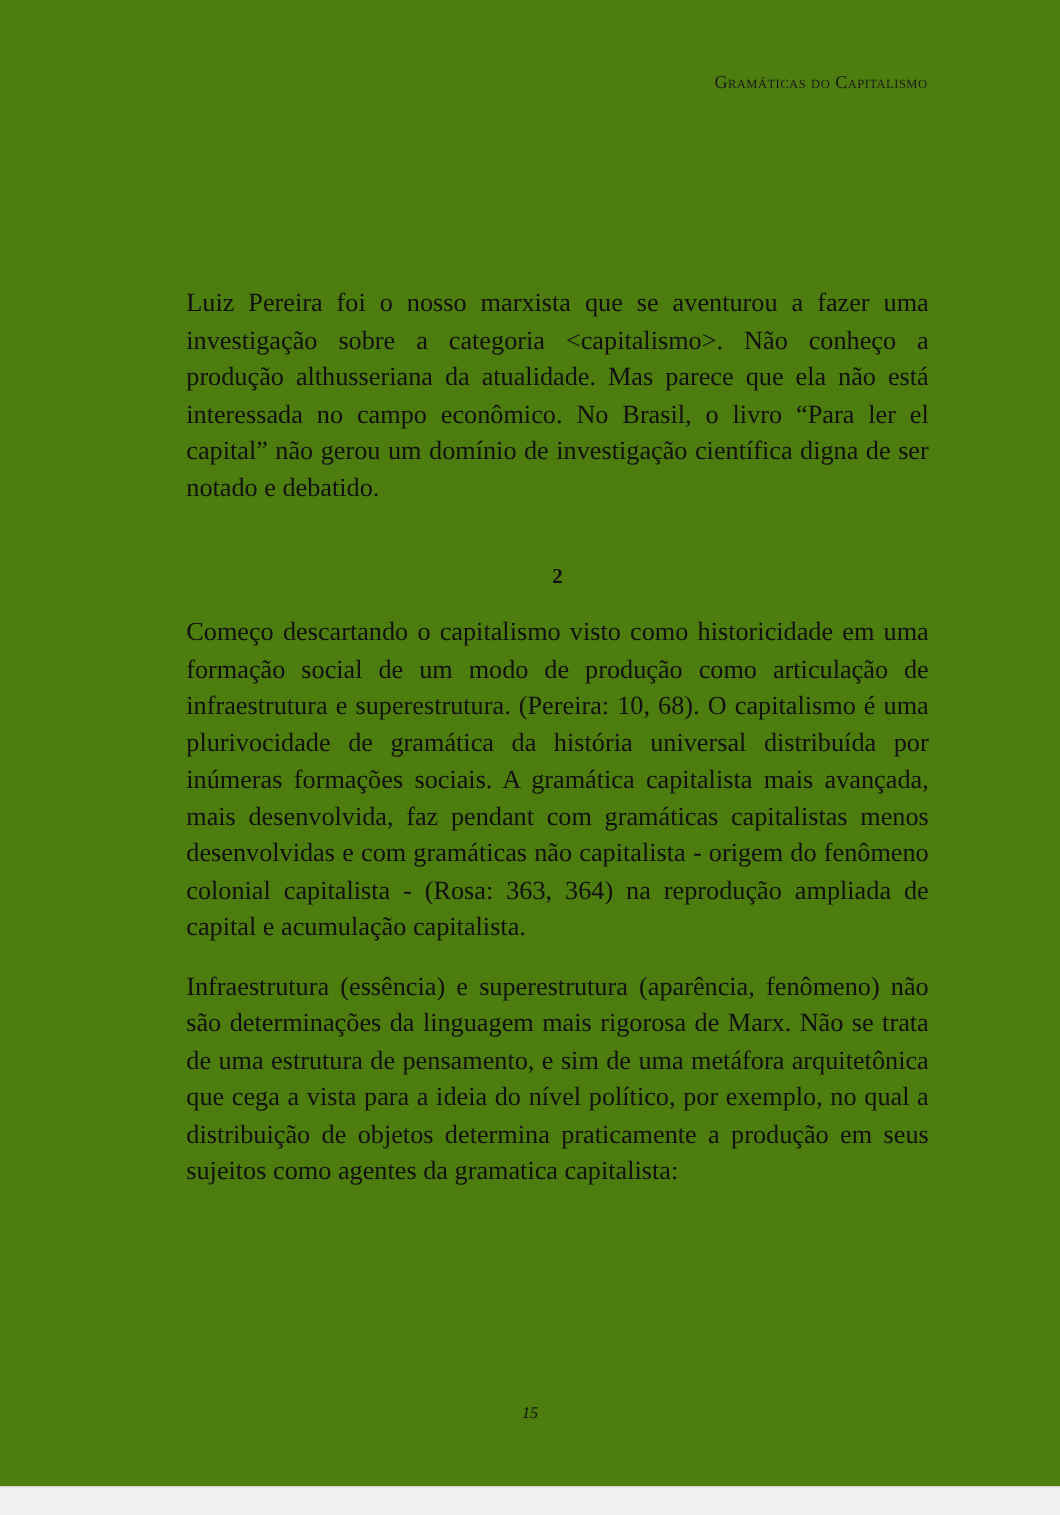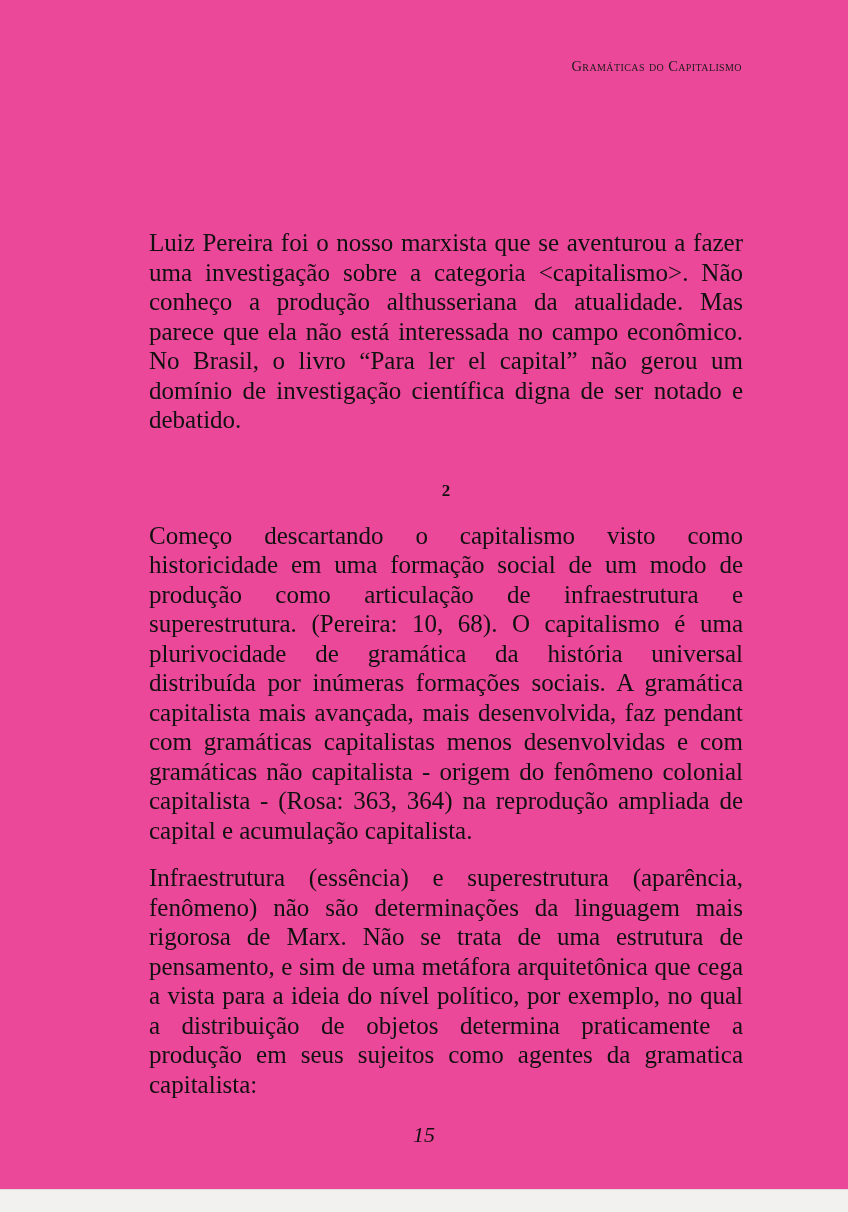--- a/index.html
+++ b/index.html
@@ -11,42 +11,42 @@
     width: 848px;
     height: 1212px;
     position: relative;
     font-family: "Liberation Serif", "DejaVu Serif", serif;
     color: #111111;
     overflow: hidden;
   }
   .page {
     position: absolute;
     inset: 0;
-    background: #ec4899;
+    background: #4d7c0f;
     font-family: Liberation Serif, serif;
   }
   .running-head {
     position: absolute;
     top: 58px;
     right: 106px;
     font-variant: small-caps;
     font-size: 14.5px;
     letter-spacing: 0.4px;
     color: #1a1a1a;
     white-space: nowrap;
   }
   .content {
     position: absolute;
     left: 149px;
     top: 228px;
     width: 594px;
   }
   p.body-par {
     margin: 0 0 18px 0;
-    font-size: 25px;
+    font-size: 21px;
     line-height: 29.5px;
     text-align: justify;
     text-justify: inter-word;
     color: #111111;
     hyphens: none;
   }
   p.body-par:last-child {
     margin-bottom: 12px;
   }
   .section-number {
@@ -55,21 +55,21 @@
     font-size: 17px;
     font-weight: bold;
     color: #111111;
   }
   .folio {
     position: absolute;
     left: 0;
     right: 0;
     top: 1122px;
     text-align: center;
-    font-size: 22px;
+    font-size: 13px;
     font-style: italic;
     color: #111111;
   }
   .page-edge {
     position: absolute;
     left: 0;
     right: 0;
     bottom: 0;
     height: 22px;
     background: #f2f1ef;

